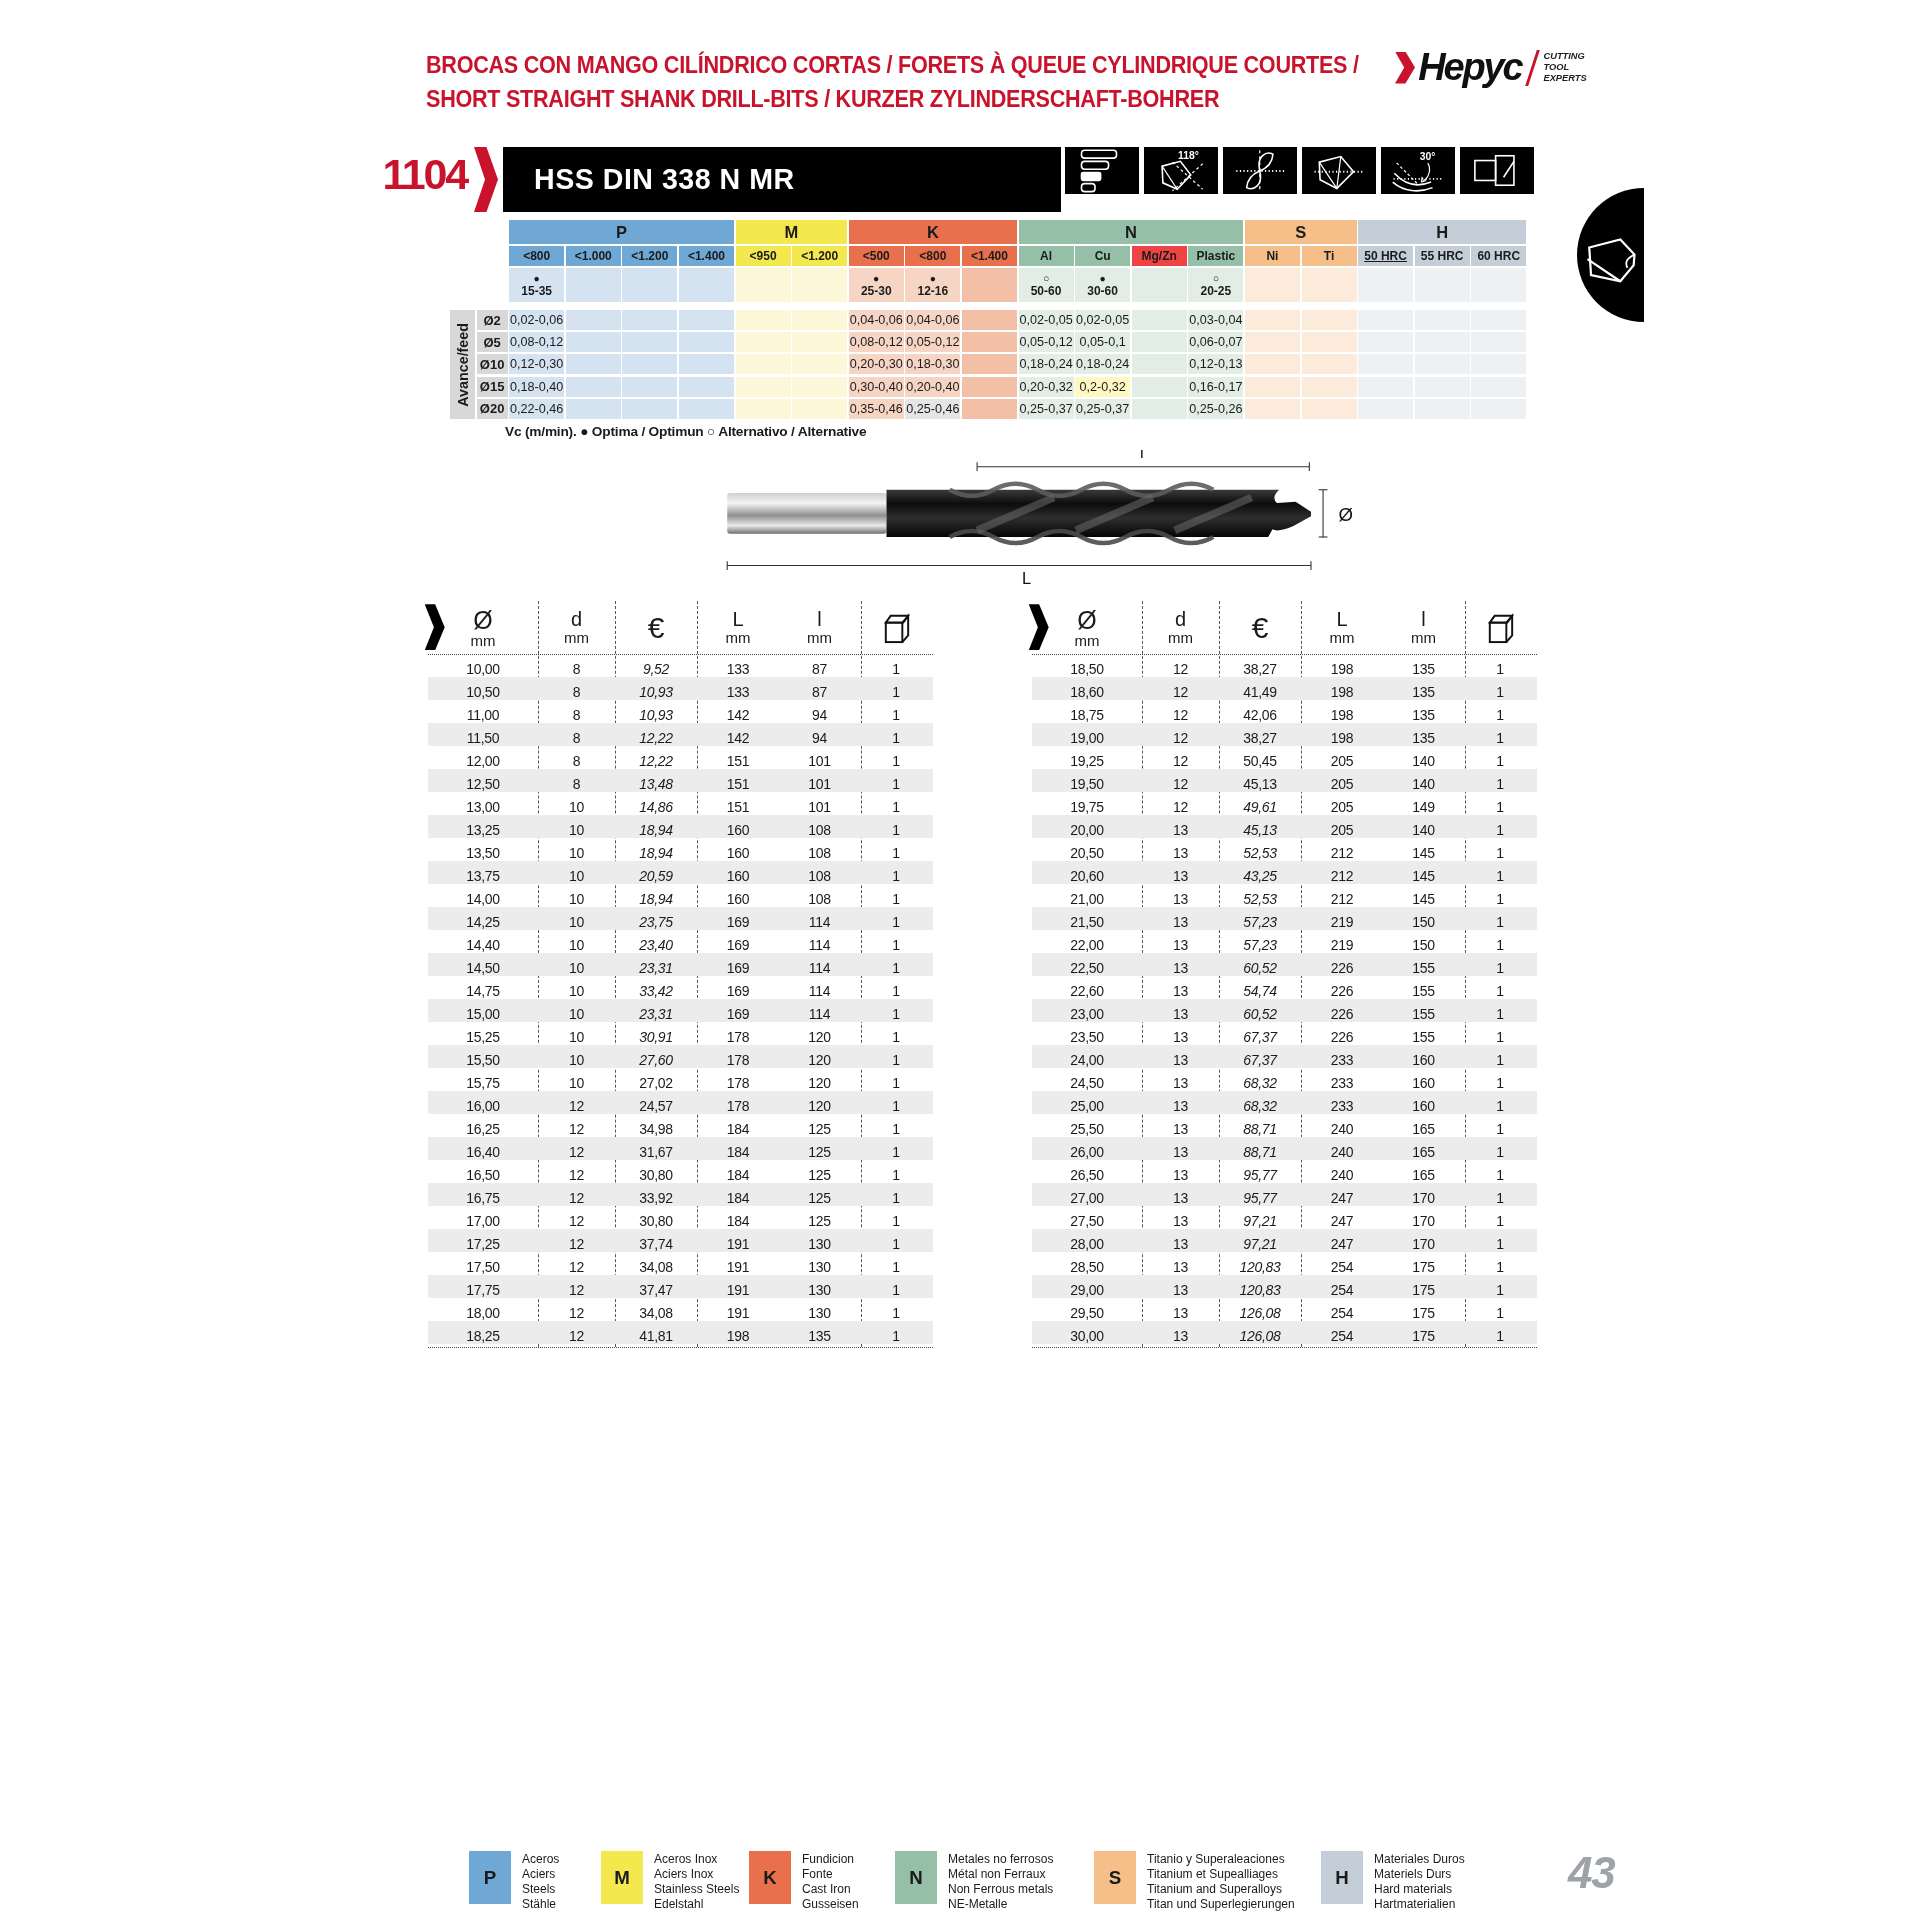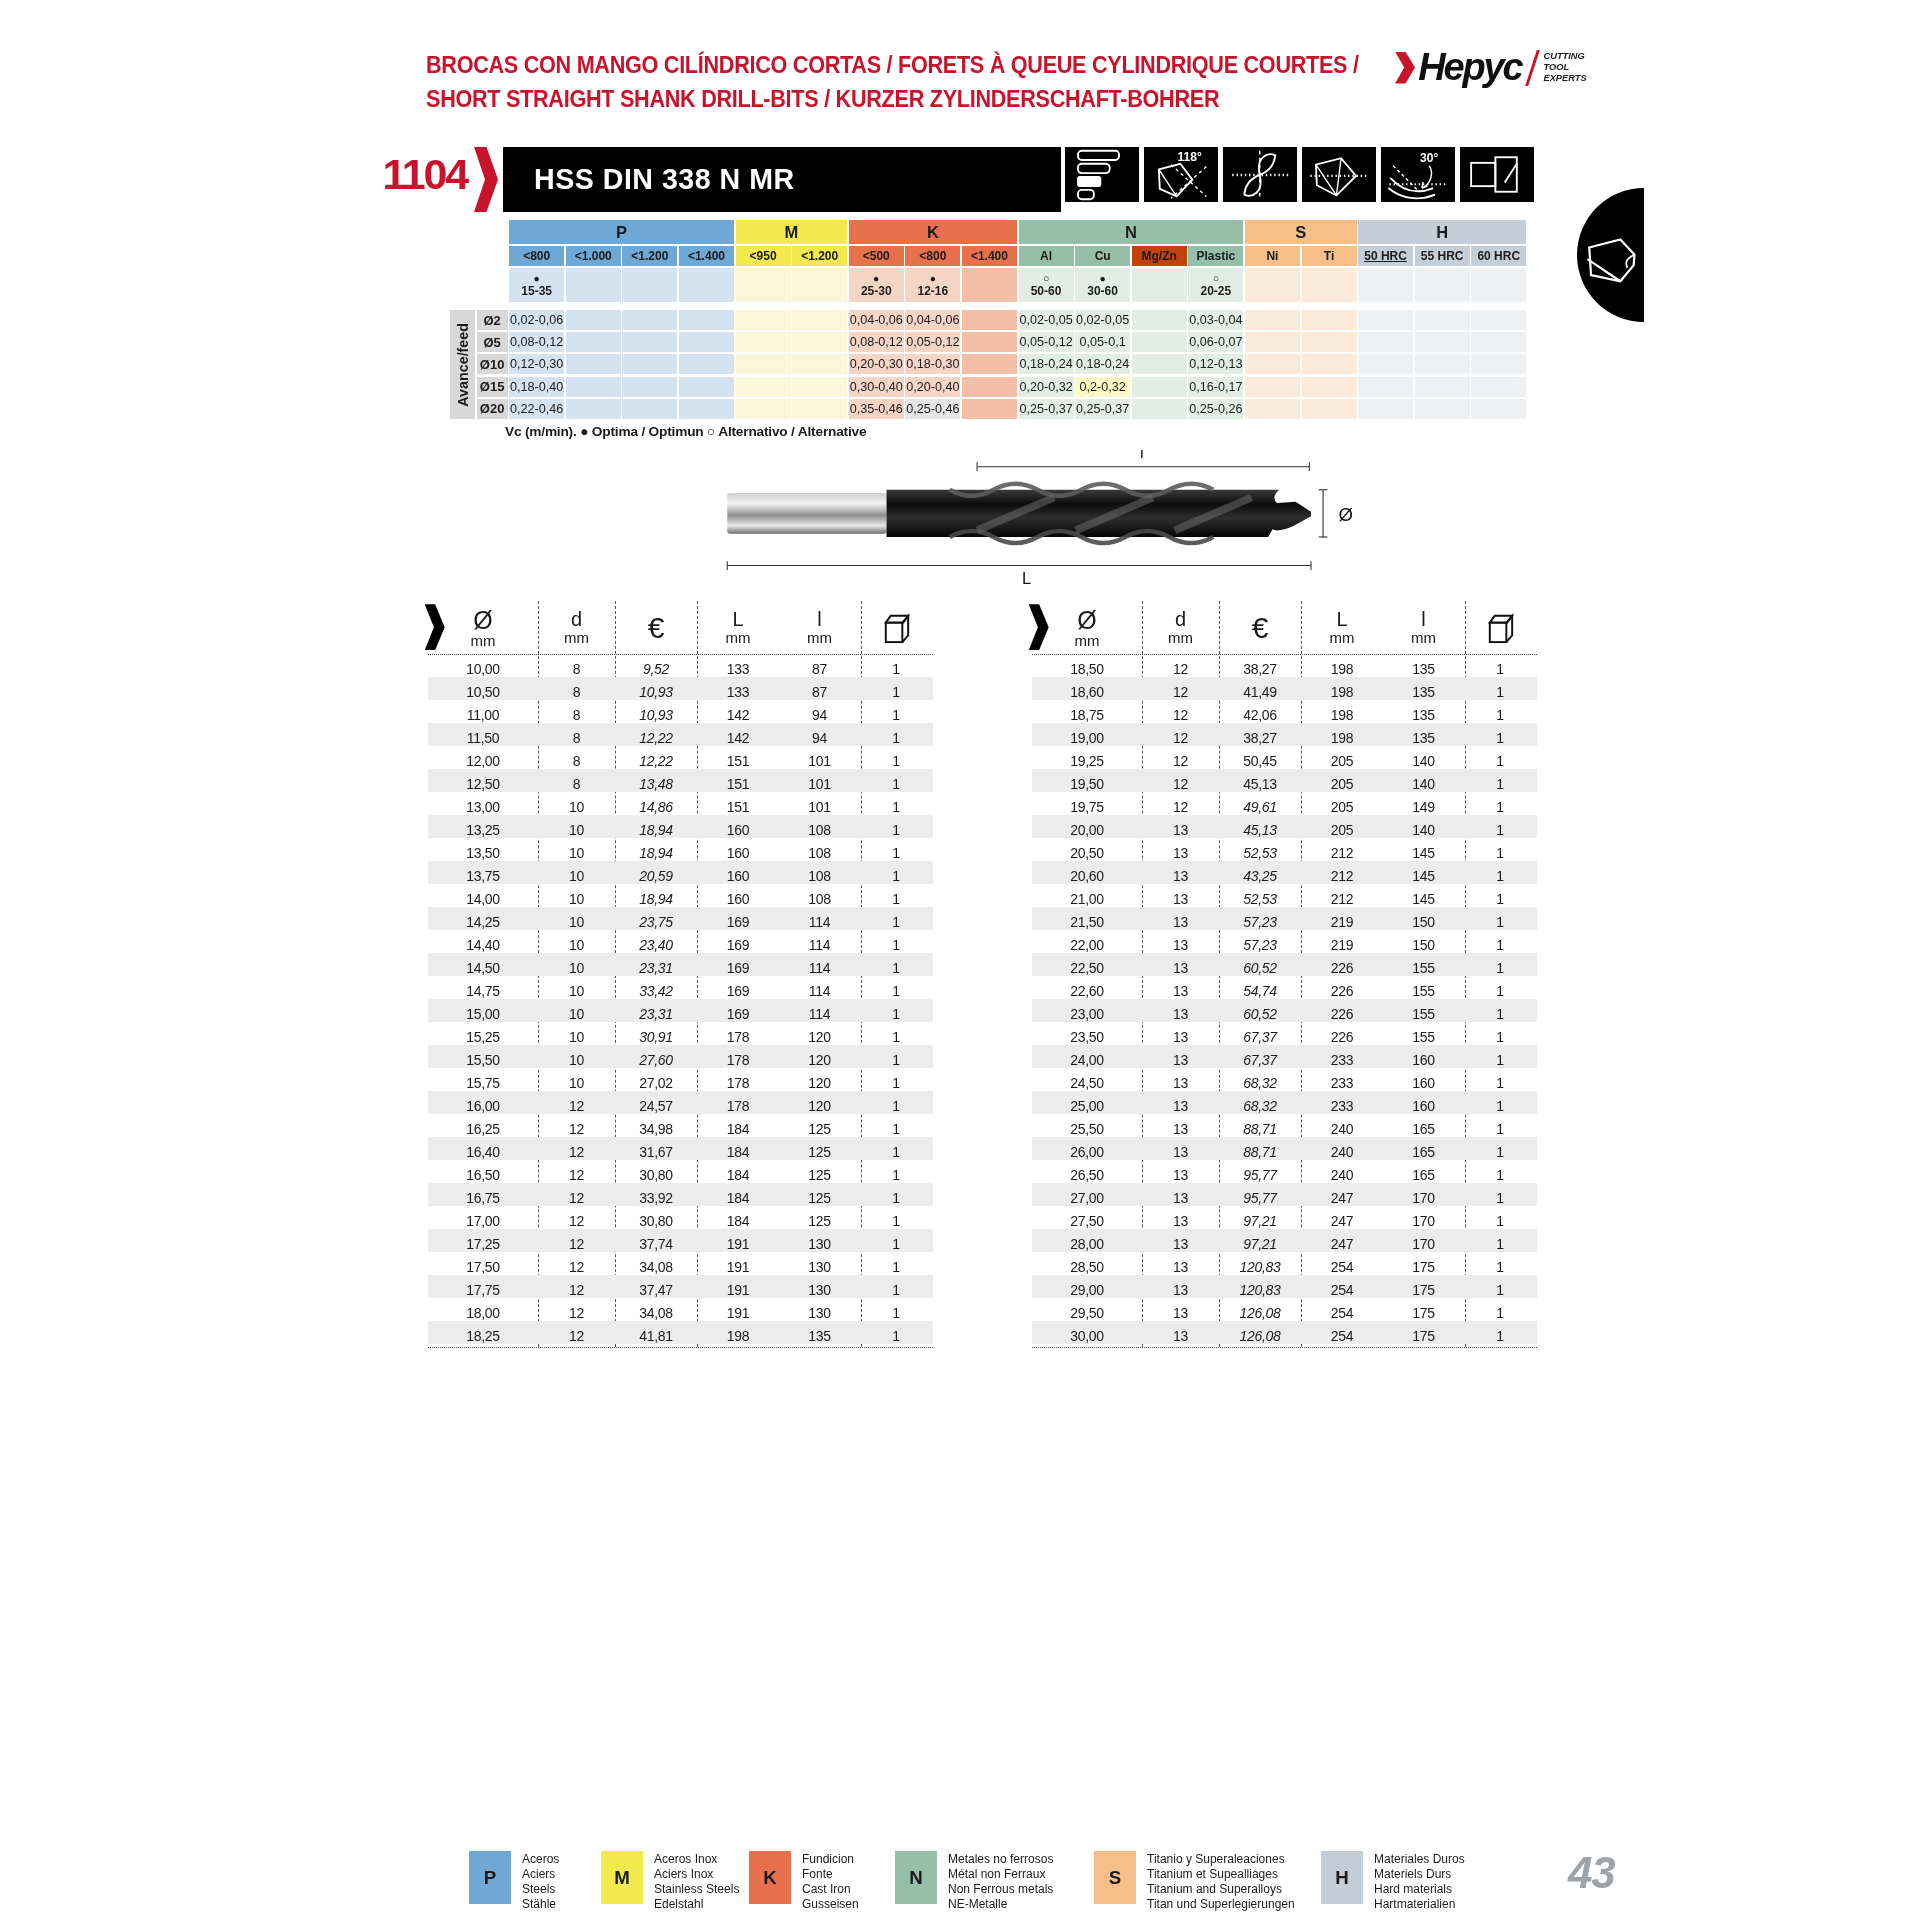--- a/index.html
+++ b/index.html
@@ -25,21 +25,21 @@
 
   
   .pcode{position:absolute;left:379px;top:150px;width:88px;text-align:right;
          font-size:43px;font-weight:800;letter-spacing:-2.2px;color:var(--red);}
   .pchev{position:absolute;left:474px;top:147px;width:24px;height:65px;background:var(--red);
          clip-path:polygon(0 0,52% 0,100% 50%,52% 100%,0 100%,46% 50%);}
   .pbanner{position:absolute;left:503px;top:147px;width:558px;height:65px;background:#000;
            display:flex;align-items:center;padding-left:31px;color:#fff;font-size:28.6px;
            font-weight:bold;letter-spacing:0.5px;}
   .picons{position:absolute;left:1065px;top:147px;display:flex;gap:5px;}
-  .picon{width:74px;height:55px;background:#000;}
+  .picon{width:74px;height:47px;background:#000;}
   .picon svg{width:100%;height:100%;}
 
   
   .edge-tab{position:absolute;left:1577px;top:188px;width:67px;height:134px;background:#000;
             border-radius:67px 0 0 67px;display:flex;align-items:center;justify-content:center;}
 
   
   .speed{position:absolute;left:450px;top:220px;display:grid;
          grid-template-columns:25px 31px repeat(18,55px);
          grid-template-rows:24px 20px 34px 3.3px 20px 20px 20px 20px 20px;
@@ -187,21 +187,21 @@
       <div class="ssub" style="background: rgb(111, 168, 212); grid-area: 2 / 4;">&lt;1.000</div>
       <div class="ssub" style="background: rgb(111, 168, 212); grid-area: 2 / 5;">&lt;1.200</div>
       <div class="ssub" style="background: rgb(111, 168, 212); grid-area: 2 / 6;">&lt;1.400</div>
       <div class="ssub" style="background: rgb(243, 233, 79); grid-area: 2 / 7;">&lt;950</div>
       <div class="ssub" style="background: rgb(243, 233, 79); grid-area: 2 / 8;">&lt;1.200</div>
       <div class="ssub" style="background: rgb(232, 112, 77); grid-area: 2 / 9;">&lt;500</div>
       <div class="ssub" style="background: rgb(232, 112, 77); grid-area: 2 / 10;">&lt;800</div>
       <div class="ssub" style="background: rgb(232, 112, 77); grid-area: 2 / 11;">&lt;1.400</div>
       <div class="ssub" style="background: rgb(150, 191, 167); grid-area: 2 / 12;">Al</div>
       <div class="ssub" style="background: rgb(150, 191, 167); grid-area: 2 / 13;">Cu</div>
-      <div class="ssub" style="background: #c2410c; grid-area: 2 / 14;">Mg/Zn</div>
+      <div class="ssub" style="background: #ef4444; grid-area: 2 / 14;">Mg/Zn</div>
       <div class="ssub" style="background: rgb(150, 191, 167); grid-area: 2 / 15;">Plastic</div>
       <div class="ssub" style="background: rgb(246, 190, 136); grid-area: 2 / 16;">Ni</div>
       <div class="ssub" style="background: rgb(246, 190, 136); grid-area: 2 / 17;">Ti</div>
       <div class="ssub" style="background: rgb(195, 206, 216); grid-area: 2 / 18; text-decoration: underline;">50 HRC</div>
       <div class="ssub" style="background: rgb(195, 206, 216); grid-area: 2 / 19;">55 HRC</div>
       <div class="ssub" style="background: rgb(195, 206, 216); grid-area: 2 / 20;">60 HRC</div>
       <div class="svc" style="background: rgb(213, 227, 241); grid-area: 3 / 3;">
         <div class="mk">●</div>
         <div class="rg">15-35</div>
       </div>

